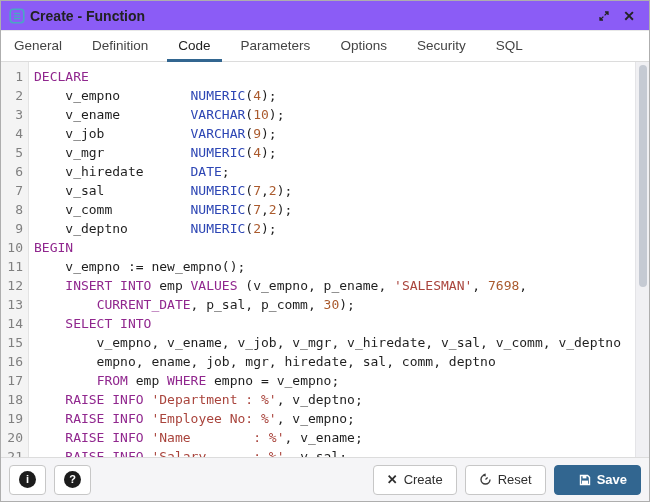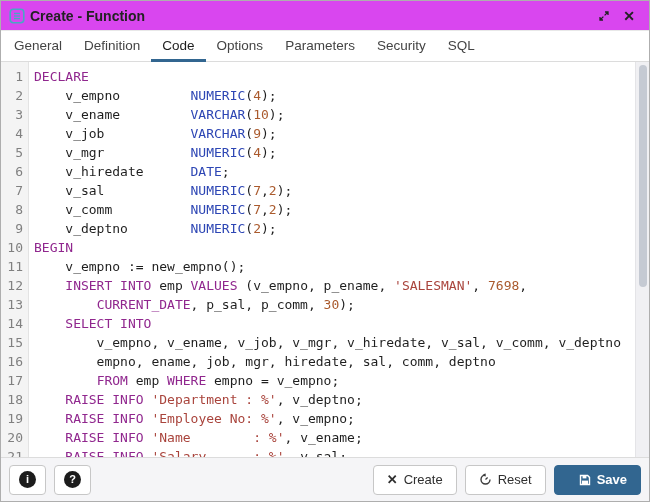--- a/index.html
+++ b/index.html
@@ -13,39 +13,40 @@
     display: flex; flex-direction: column;
     overflow: hidden;
   }
 
   
   .titlebar {
     height: 30px; flex: 0 0 30px;
     display: flex; align-items: center;
     padding: 0 10px 0 8px; gap: 5px;
     border-bottom: 1px solid #e8e8e8;
-    background: #d946ef;
+    background: #8b5cf6;
   }
   .titlebar .fn-icon { display: flex; align-items: center; }
   .titlebar .title { font-size: 14px; font-weight: bold; color: #222; }
   .titlebar .spacer { flex: 1; }
   .win-btn {
     background: none; border: none; cursor: pointer;
     display: flex; align-items: center; justify-content: center;
     width: 20px; height: 20px; padding: 0; color: #222;
   }
   .win-btn.close { font-size: 14px; font-weight: bold; line-height: 1; }
 
   
   .tabbar {
     height: 31px; flex: 0 0 31px;
     display: flex; align-items: stretch;
     padding: 0 2px;
     border-bottom: 1px solid #dcdcdc;
     background: #fff;
+    gap: 8px;
   }
   .tab {
     background: none; border: none; cursor: pointer;
     padding: 0 11px; font-size: 13.5px; color: #444;
     font-family: "Liberation Sans", sans-serif;
     border-bottom: 3px solid transparent; margin-bottom: -1px;
   }
   .tab.active { color: #1d1d1d; border-bottom-color: var(--primary, #326690); }
 
   
@@ -139,22 +140,22 @@
         <path d="M7 2h3v3 M10 2 6.6 5.4 M5 10H2V7 M2 10l3.4-3.4" fill="none" stroke="#222" stroke-width="1.3"></path>
       </svg>
     </button>
     <button class="win-btn close" title="Close">✕</button>
   </div>
 
   <nav class="tabbar">
       <button class="tab">General</button>
       <button class="tab">Definition</button>
       <button class="tab active">Code</button>
+      <button class="tab">Parameters</button>
       <button class="tab">Options</button>
-      <button class="tab">Parameters</button>
       <button class="tab">Security</button>
       <button class="tab">SQL</button>
     </nav>
 
   <div class="editor">
     <div class="gutter">
         <div>1</div>
         <div>2</div>
         <div>3</div>
         <div>4</div>

